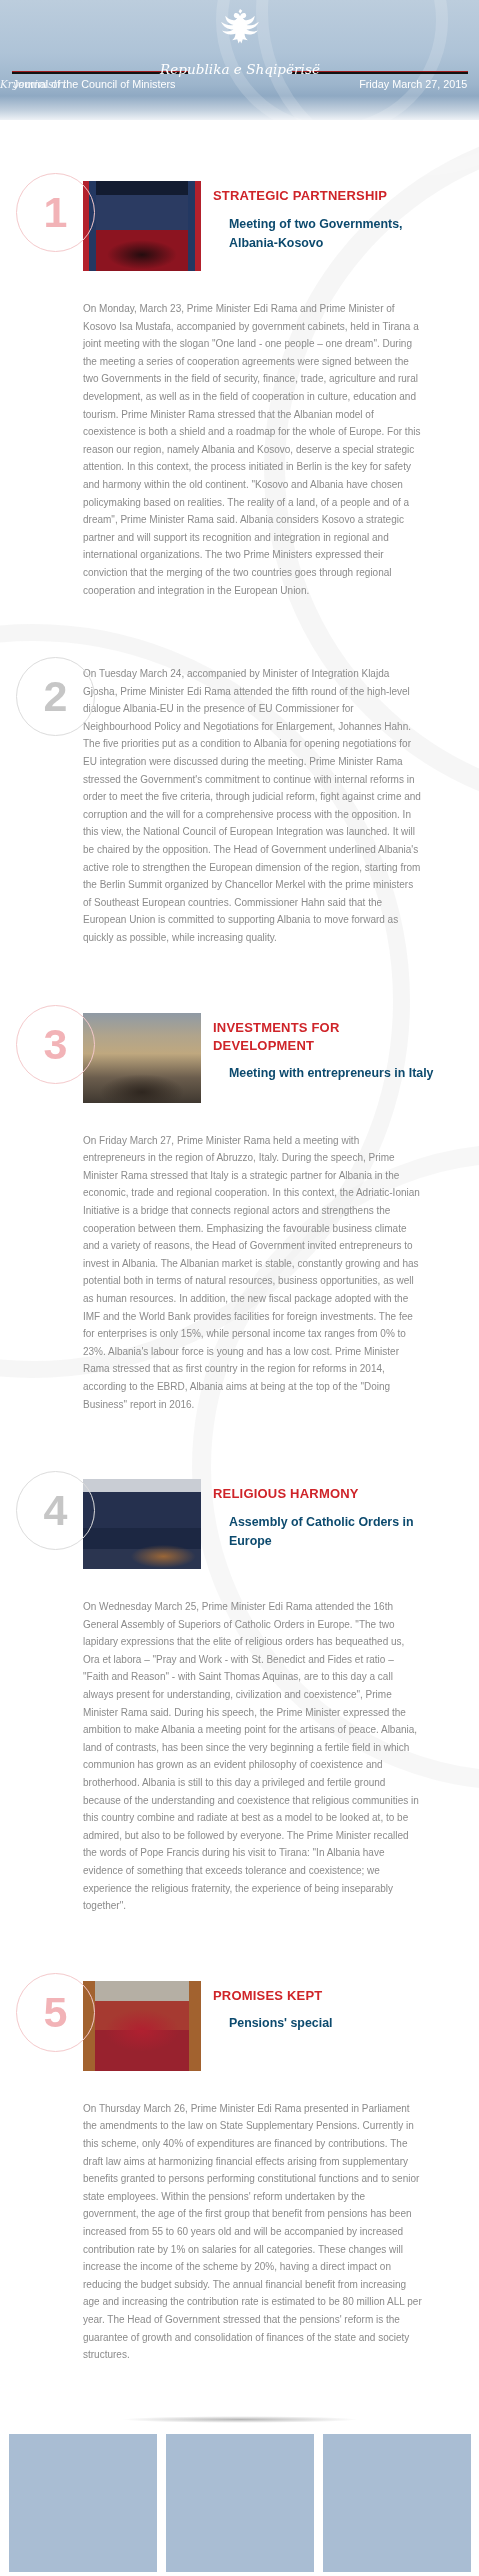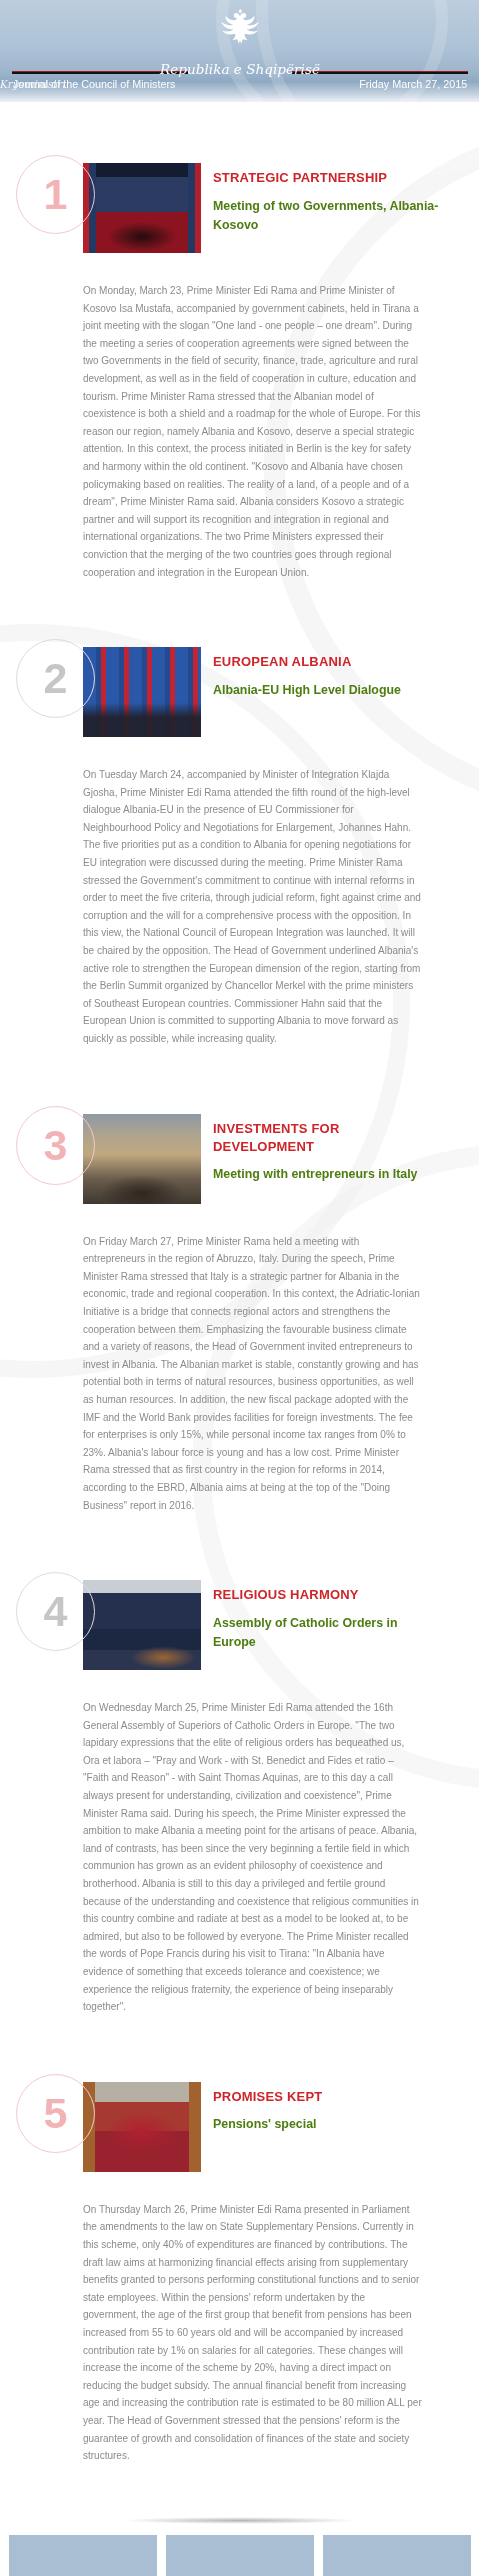--- a/index.html
+++ b/index.html
@@ -6,21 +6,21 @@
   body { font-family:"Liberation Sans", sans-serif; }
   .page { position:relative; width:480px; margin:0 auto; background:#fff; overflow:hidden; border-bottom:1.6px solid #b9c6d2; }
 
   
   .wm { position:absolute; border-radius:50%; pointer-events:none; z-index:0; }
   .wm1 { width:656px; height:656px; border:21px solid rgba(238,238,238,.55); left:264px; top:120px; }
   .wm2 { width:720px; height:720px; border:17.6px solid rgba(240,240,240,.6); left:-344px; top:624px; }
   .wm3 { width:608px; height:608px; border:19px solid rgba(240,240,240,.55); left:192px; top:1144px; }
 
   
-  .header { position:relative; height:102px; z-index:2;
+  .header { position:relative; height:120px; z-index:2;
     background:linear-gradient(to bottom,#bccddd 0%,#aec3d7 45%,#9db5cc 70%,#8fa9c3 80%,#c2d0de 92%,#eef2f6 100%); }
   .header .arc { position:absolute; border-radius:50%; border:12.8px solid rgba(255,255,255,.16); pointer-events:none; }
   .arc1 { width:304px; height:304px; right:-104px; top:-152px; }
   .arc2 { width:208px; height:208px; right:32px; top:-96px; border-width:8px; }
   .eagle-wrap { position:absolute; left:50%; top:6.4px; transform:translateX(-50%); }
   .script1 { position:absolute; top:61px; left:0; width:100%; text-align:center; color:#fff;
     font-family:"DejaVu Serif", serif; font-style:italic; font-size:13.6px; z-index:3; }
   .script2 { position:absolute; top:78px; left:0; width:100%; text-align:left; color:#f2f6fa;
     font-family:"DejaVu Serif", serif; font-style:italic; font-size:10.4px; z-index:3; }
   .hline { position:absolute; top:71px; height:3.2px;
@@ -54,21 +54,21 @@
     linear-gradient(to bottom,#8f9aa5 0%,#b0a48c 25%,#bfa87f 45%,#6b5d4d 72%,#3f3830 100%); }
   .thumb-4 { background:
     radial-gradient(ellipse 45px 16px at 68% 86%, #9a6637, rgba(154,102,55,0) 72%),
     linear-gradient(to bottom,#c9cdd4 0 14%,#25304e 14% 55%,#1c2742 55% 78%,#2b3550 78% 100%); }
   .thumb-5 { background:
     radial-gradient(ellipse 48px 27px at 50% 55%, #b02030, rgba(176,32,48,0) 78%),
     linear-gradient(90deg,#a2622f 0 10%,rgba(0,0,0,0) 10% 90%,#a2622f 90% 100%),
     linear-gradient(to bottom,#b5afa4 0 22%,#a63a31 22% 55%,#98222e 55% 100%); }
   .sec-titles { margin-left:12px; padding-top:6.4px; width:226px; }
   .sec-title { color:#cf2429; font-weight:bold; font-size:13px; line-height:1.35; letter-spacing:0.2px; }
-  .sec-subtitle { color:#4d7c0f; font-weight:bold; font-size:12.4px; line-height:1.55; margin-top:9.6px; }
+  .sec-subtitle { color:#0c4a6e; font-weight:bold; font-size:12.4px; line-height:1.55; margin-top:9.6px;margin-left:16px; }
   .sec-body { margin:29px 35px 0 83px; width:339px; color:#8b8b8b; font-size:10px; line-height:17.6px; }
 
   
   .shadow-sep { width:68%; height:9.6px; margin:0 auto;
     background:radial-gradient(ellipse 50% 52% at 50% 50%, rgba(45,45,45,.35), rgba(0,0,0,0) 72%); }
   .shadow-sep.top { margin-top:51px; }
   .agenda { display:flex; gap:8.8px; padding:9.6px 8.8px; }
   .agenda-box { flex:1; background:#a9bdd3; padding:16px 12.8px; min-height:106px; }
 </style>
 </head>
@@ -105,27 +105,20 @@
         <div class="sec-titles">
           <div class="sec-title">STRATEGIC PARTNERSHIP</div>
           <div class="sec-subtitle">Meeting of two Governments, Albania-Kosovo</div>
         </div>
       </div>
       <div class="sec-body">On Monday, March 23, Prime Minister Edi Rama and Prime Minister of Kosovo Isa Mustafa, accompanied by government cabinets, held in Tirana a joint meeting with the slogan "One land - one people – one dream". During the meeting a series of cooperation agreements were signed between the two Governments in the field of security, finance, trade, agriculture and rural development, as well as in the field of cooperation in culture, education and tourism. Prime Minister Rama stressed that the Albanian model of coexistence is both a shield and a roadmap for the whole of Europe. For this reason our region, namely Albania and Kosovo, deserve a special strategic attention. In this context, the process initiated in Berlin is the key for safety and harmony within the old continent. "Kosovo and Albania have chosen policymaking based on realities. The reality of a land, of a people and of a dream", Prime Minister Rama said. Albania considers Kosovo a strategic partner and will support its recognition and integration in regional and international organizations. The two Prime Ministers expressed their conviction that the merging of the two countries goes through regional cooperation and integration in the European Union.</div>
     </div>
 
     <div class="section">
       <div class="num-circle num-gray">2</div>
-      <div class="sec-media">
-        <div class="thumb thumb-2"></div>
-        <div class="sec-titles">
-          <div class="sec-title">EUROPEAN ALBANIA</div>
-          <div class="sec-subtitle">Albania-EU High Level Dialogue</div>
-        </div>
-      </div>
       <div class="sec-body">On Tuesday March 24, accompanied by Minister of Integration Klajda Gjosha, Prime Minister Edi Rama attended the fifth round of the high-level dialogue Albania-EU in the presence of EU Commissioner for Neighbourhood Policy and Negotiations for Enlargement, Johannes Hahn. The five priorities put as a condition to Albania for opening negotiations for EU integration were discussed during the meeting. Prime Minister Rama stressed the Government's commitment to continue with internal reforms in order to meet the five criteria, through judicial reform, fight against crime and corruption and the will for a comprehensive process with the opposition. In this view, the National Council of European Integration was launched. It will be chaired by the opposition. The Head of Government underlined Albania's active role to strengthen the European dimension of the region, starting from the Berlin Summit organized by Chancellor Merkel with the prime ministers of Southeast European countries. Commissioner Hahn said that the European Union is committed to supporting Albania to move forward as quickly as possible, while increasing quality.</div>
     </div>
 
     <div class="section">
       <div class="num-circle num-pink">3</div>
       <div class="sec-media">
         <div class="thumb thumb-3"></div>
         <div class="sec-titles">
           <div class="sec-title">INVESTMENTS FOR DEVELOPMENT</div>
           <div class="sec-subtitle">Meeting with entrepreneurs in Italy</div>

